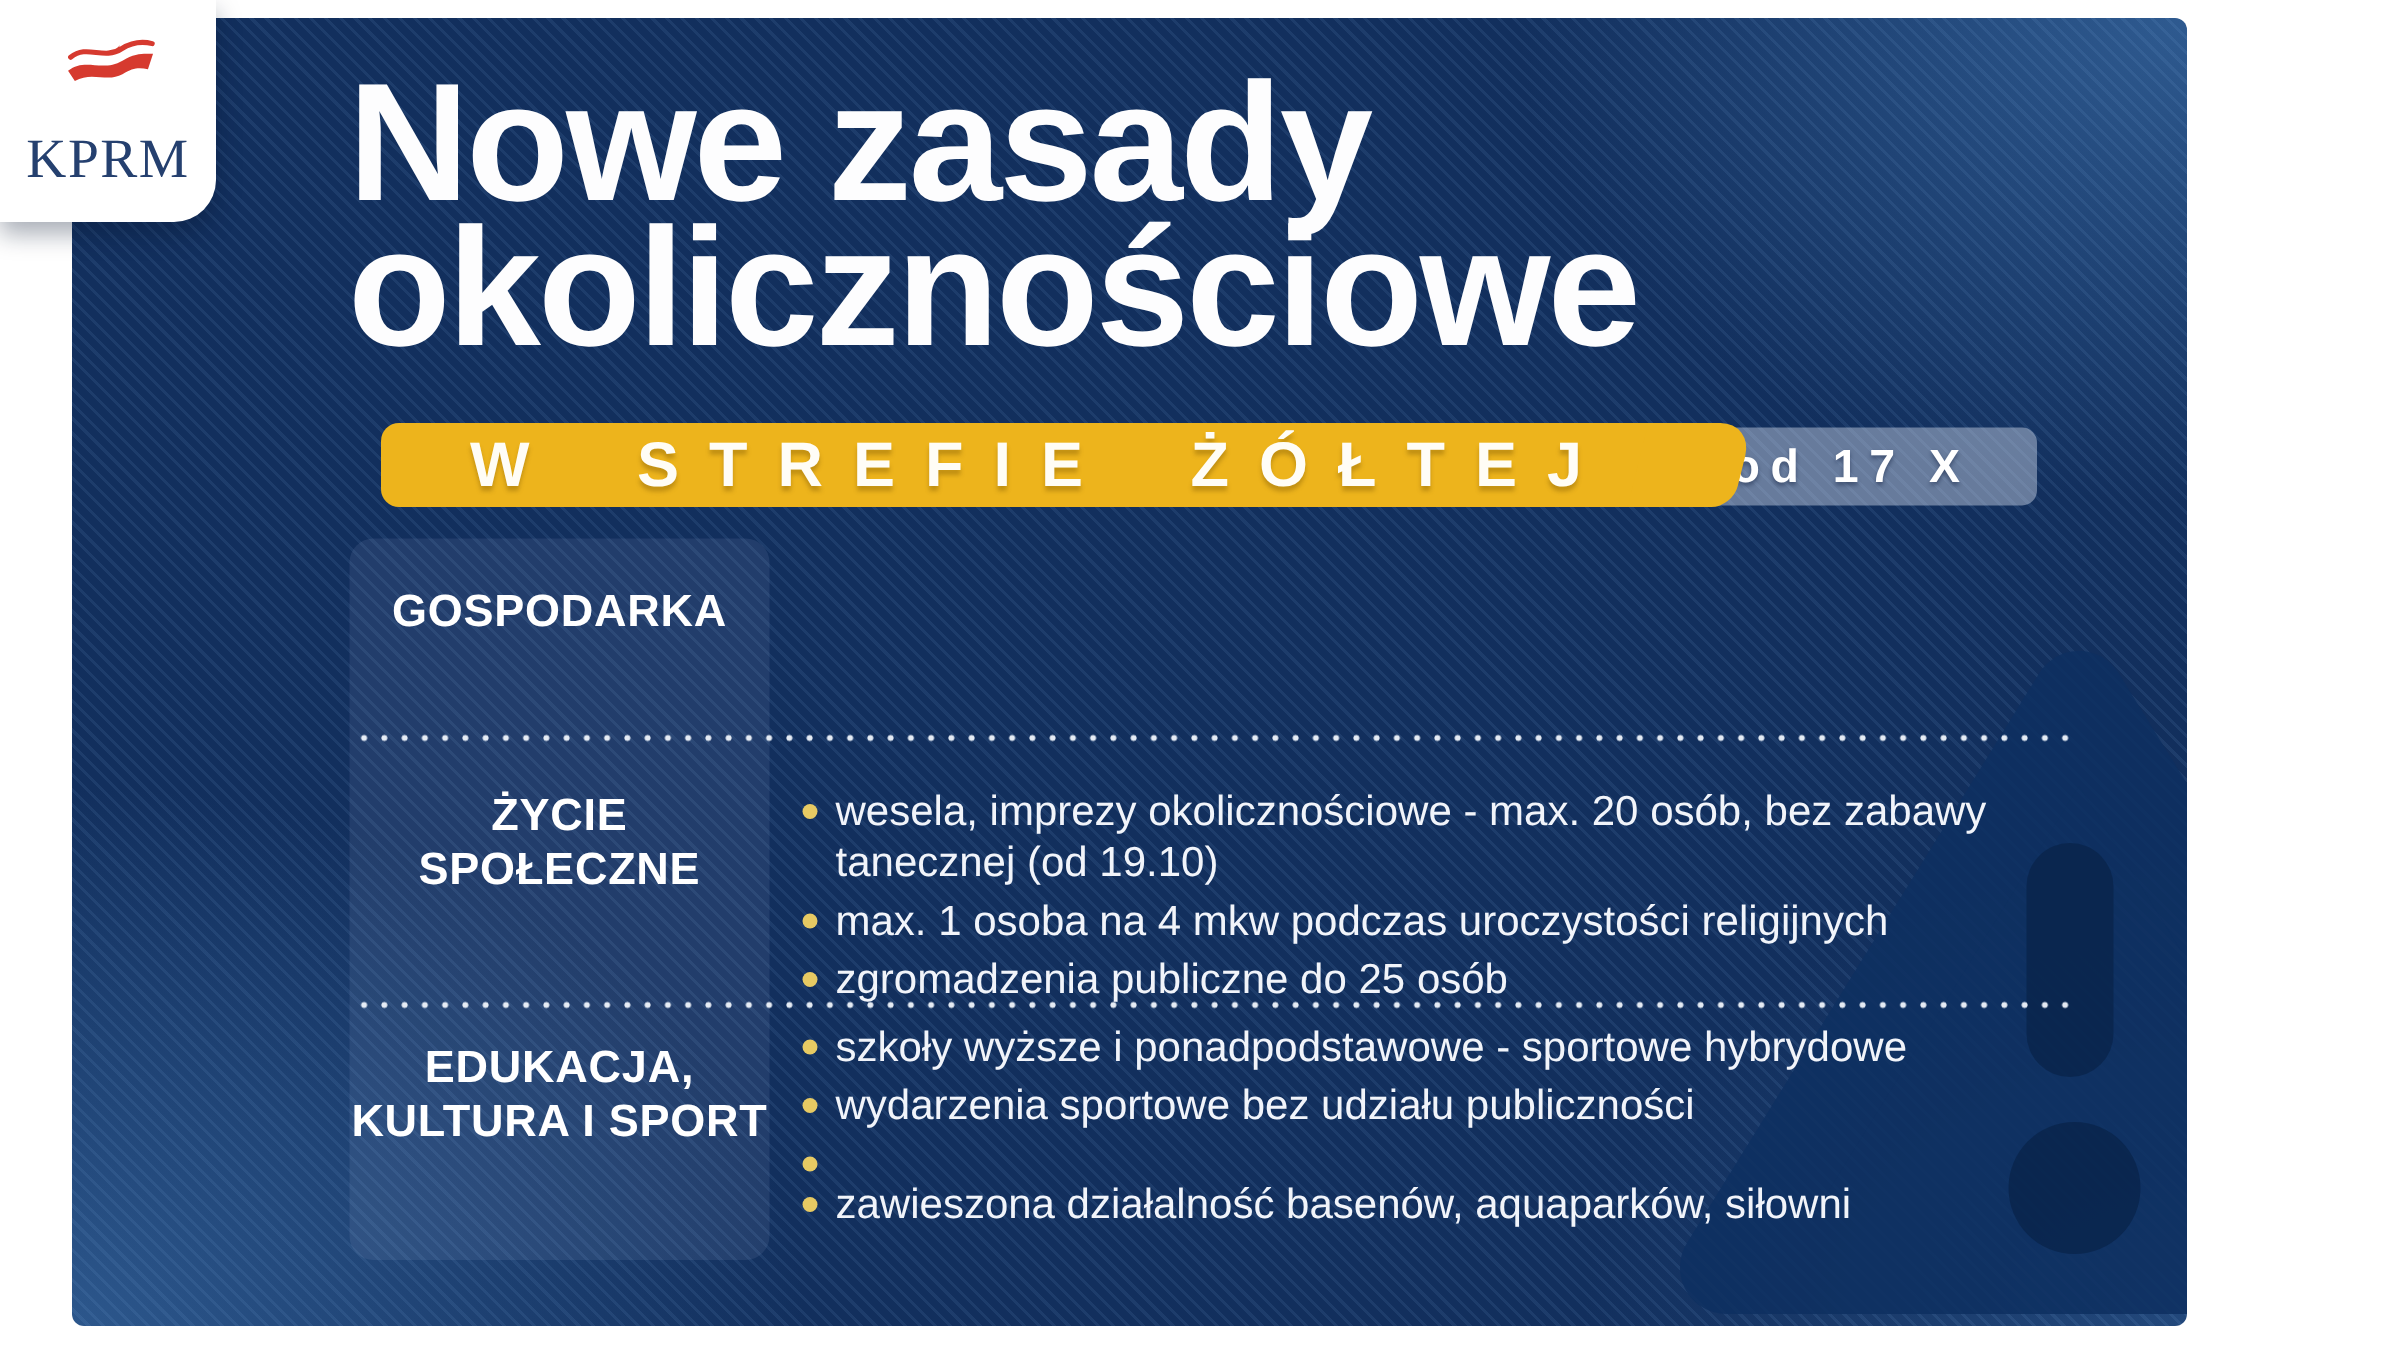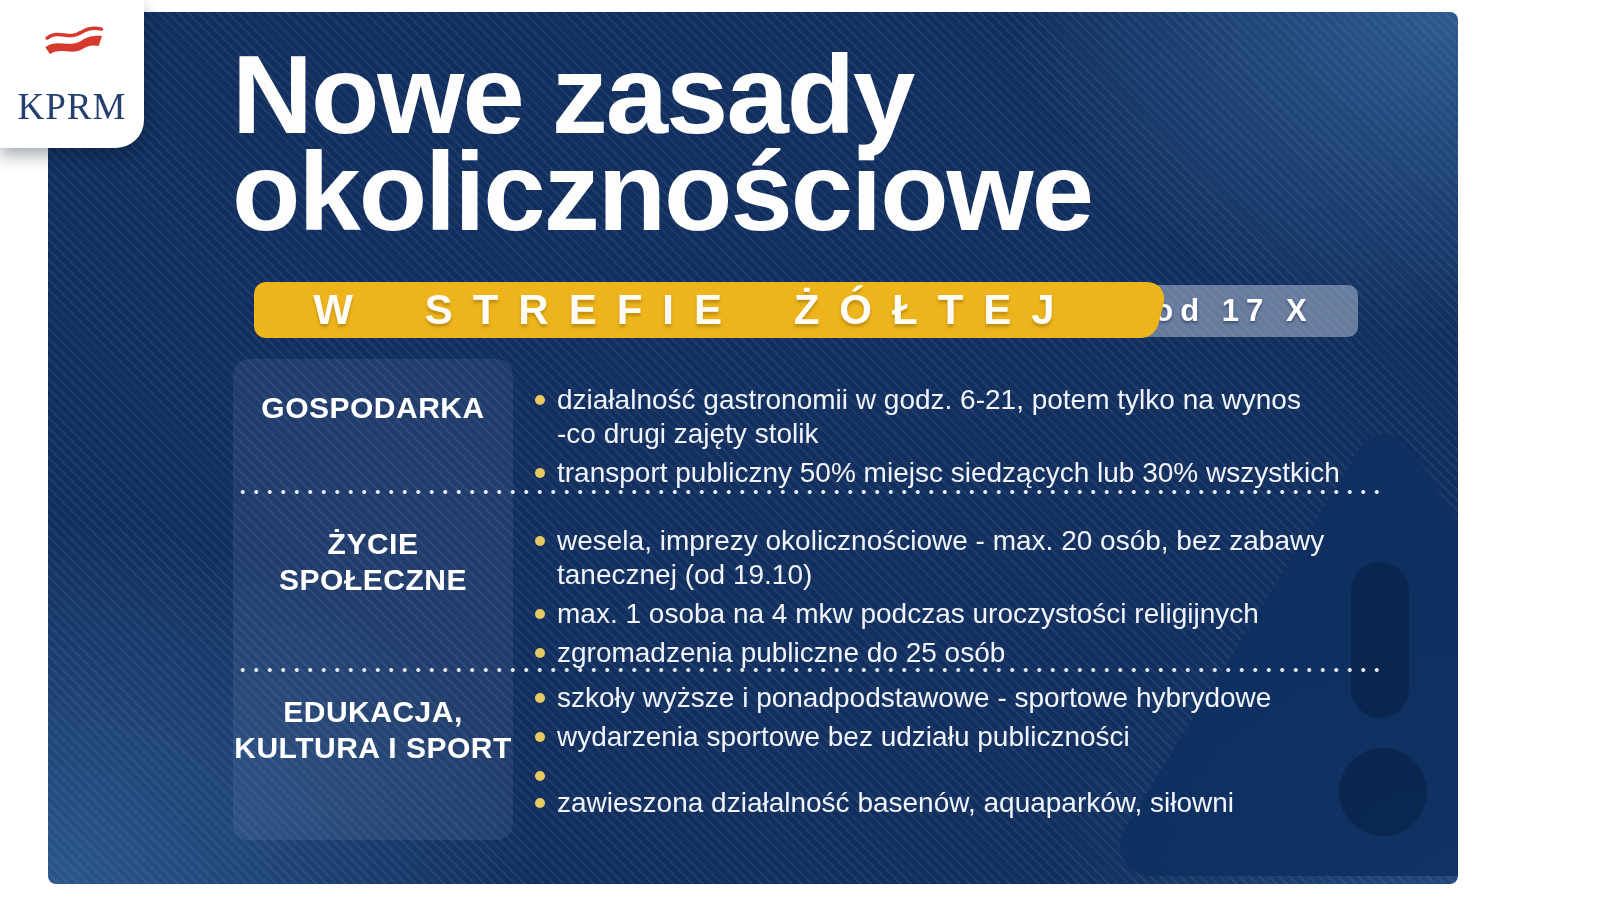--- a/index.html
+++ b/index.html
@@ -122,31 +122,20 @@
       <span>od 17 X</span>
     </div>
     <div class="zone-band">
       <span>W STREFIE ŻÓŁTEJ</span>
     </div>
 
     <div class="label-panel"></div>
 
     <section class="sec sec1">
       <div class="sec-label">GOSPODARKA</div>
-      <ul class="bullets">
-        <li>
-          <span class="dot"></span>
-          <span class="btext">działalność gastronomii w godz. 6-21, potem tylko na wynos
--co drugi zajęty stolik</span>
-        </li>
-        <li>
-          <span class="dot"></span>
-          <span class="btext">transport publiczny 50% miejsc siedzących lub 30% wszystkich</span>
-        </li>
-      </ul>
     </section>
 
     <div class="divider divider1"></div>
 
     <section class="sec sec2">
       <div class="sec-label">ŻYCIE
 SPOŁECZNE</div>
       <ul class="bullets">
         <li>
           <span class="dot"></span>

